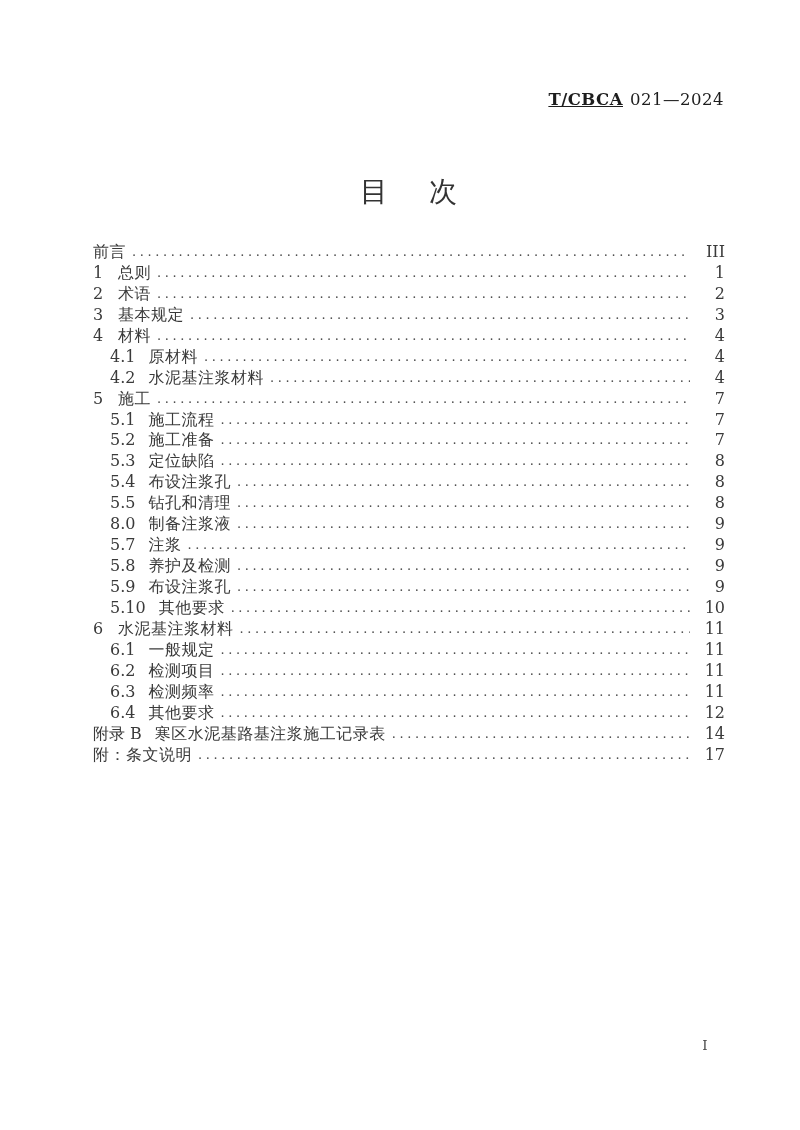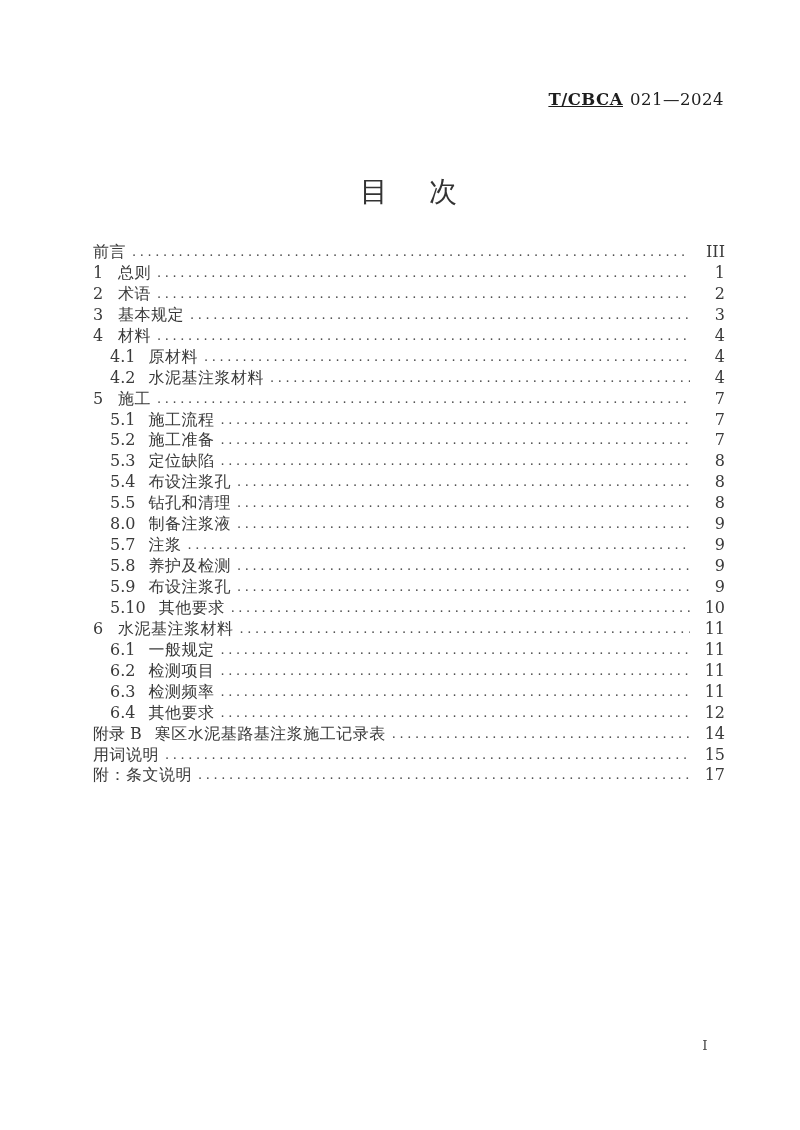--- a/index.html
+++ b/index.html
@@ -246,26 +246,20 @@
     <span class="toc-page">12</span>
   </div>
       <div class="toc-row lv0">
     <span class="toc-num">附录 B</span>
     <span class="toc-label">寒区水泥基路基注浆施工记录表</span>
     <span class="toc-leader"></span>
     <span class="toc-page">14</span>
   </div>
       <div class="toc-row lv0">
     <span class="toc-num"></span>
-    <span class="toc-label">用词说明</span>
-    <span class="toc-leader"></span>
-    <span class="toc-page">15</span>
-  </div>
-      <div class="toc-row lv0">
-    <span class="toc-num"></span>
     <span class="toc-label">附：条文说明</span>
     <span class="toc-leader"></span>
     <span class="toc-page">17</span>
   </div>
     </div>
 
   <div class="footer-page-number">I</div>
 
 </div>
 

